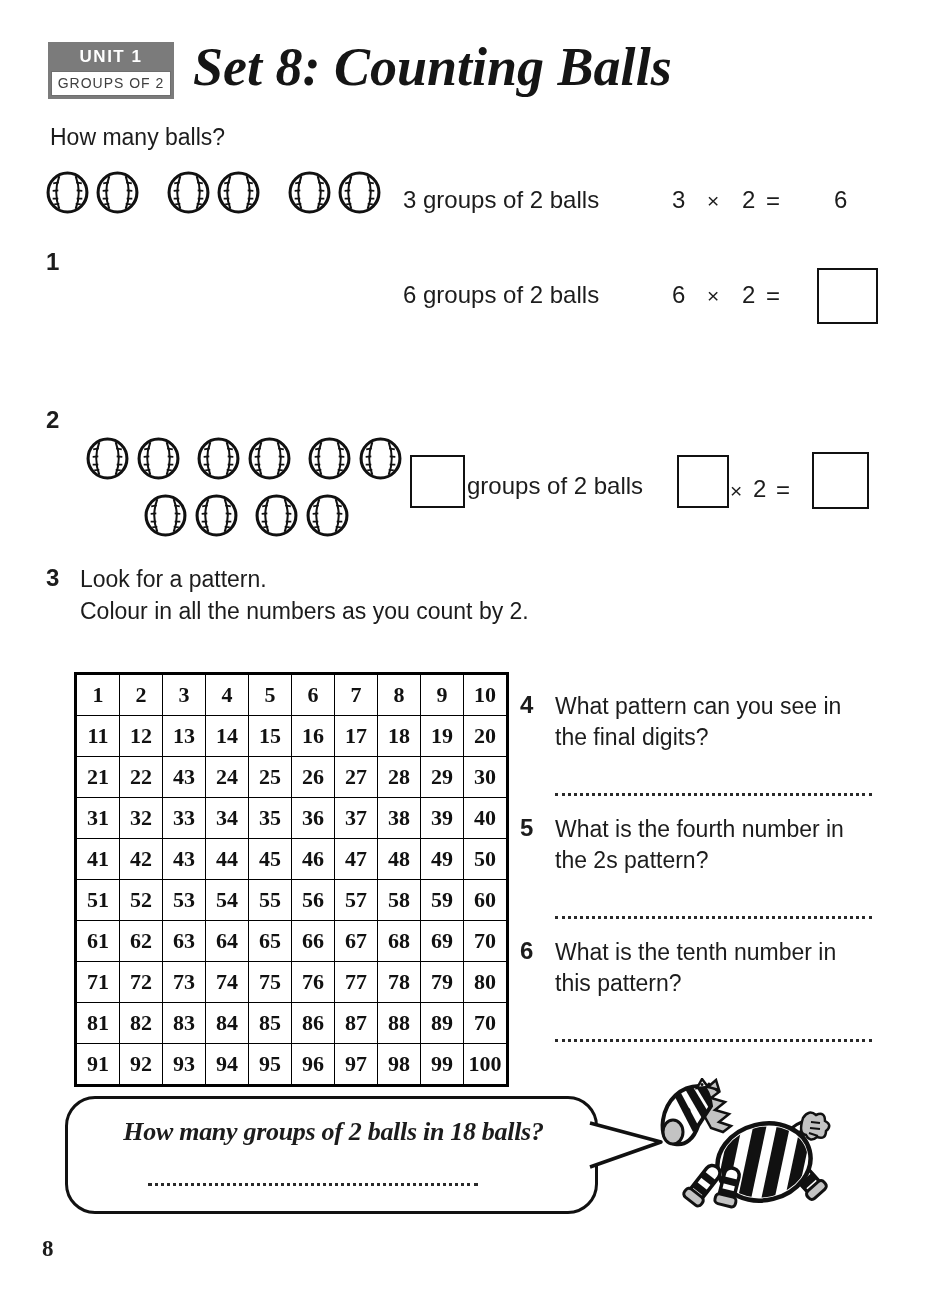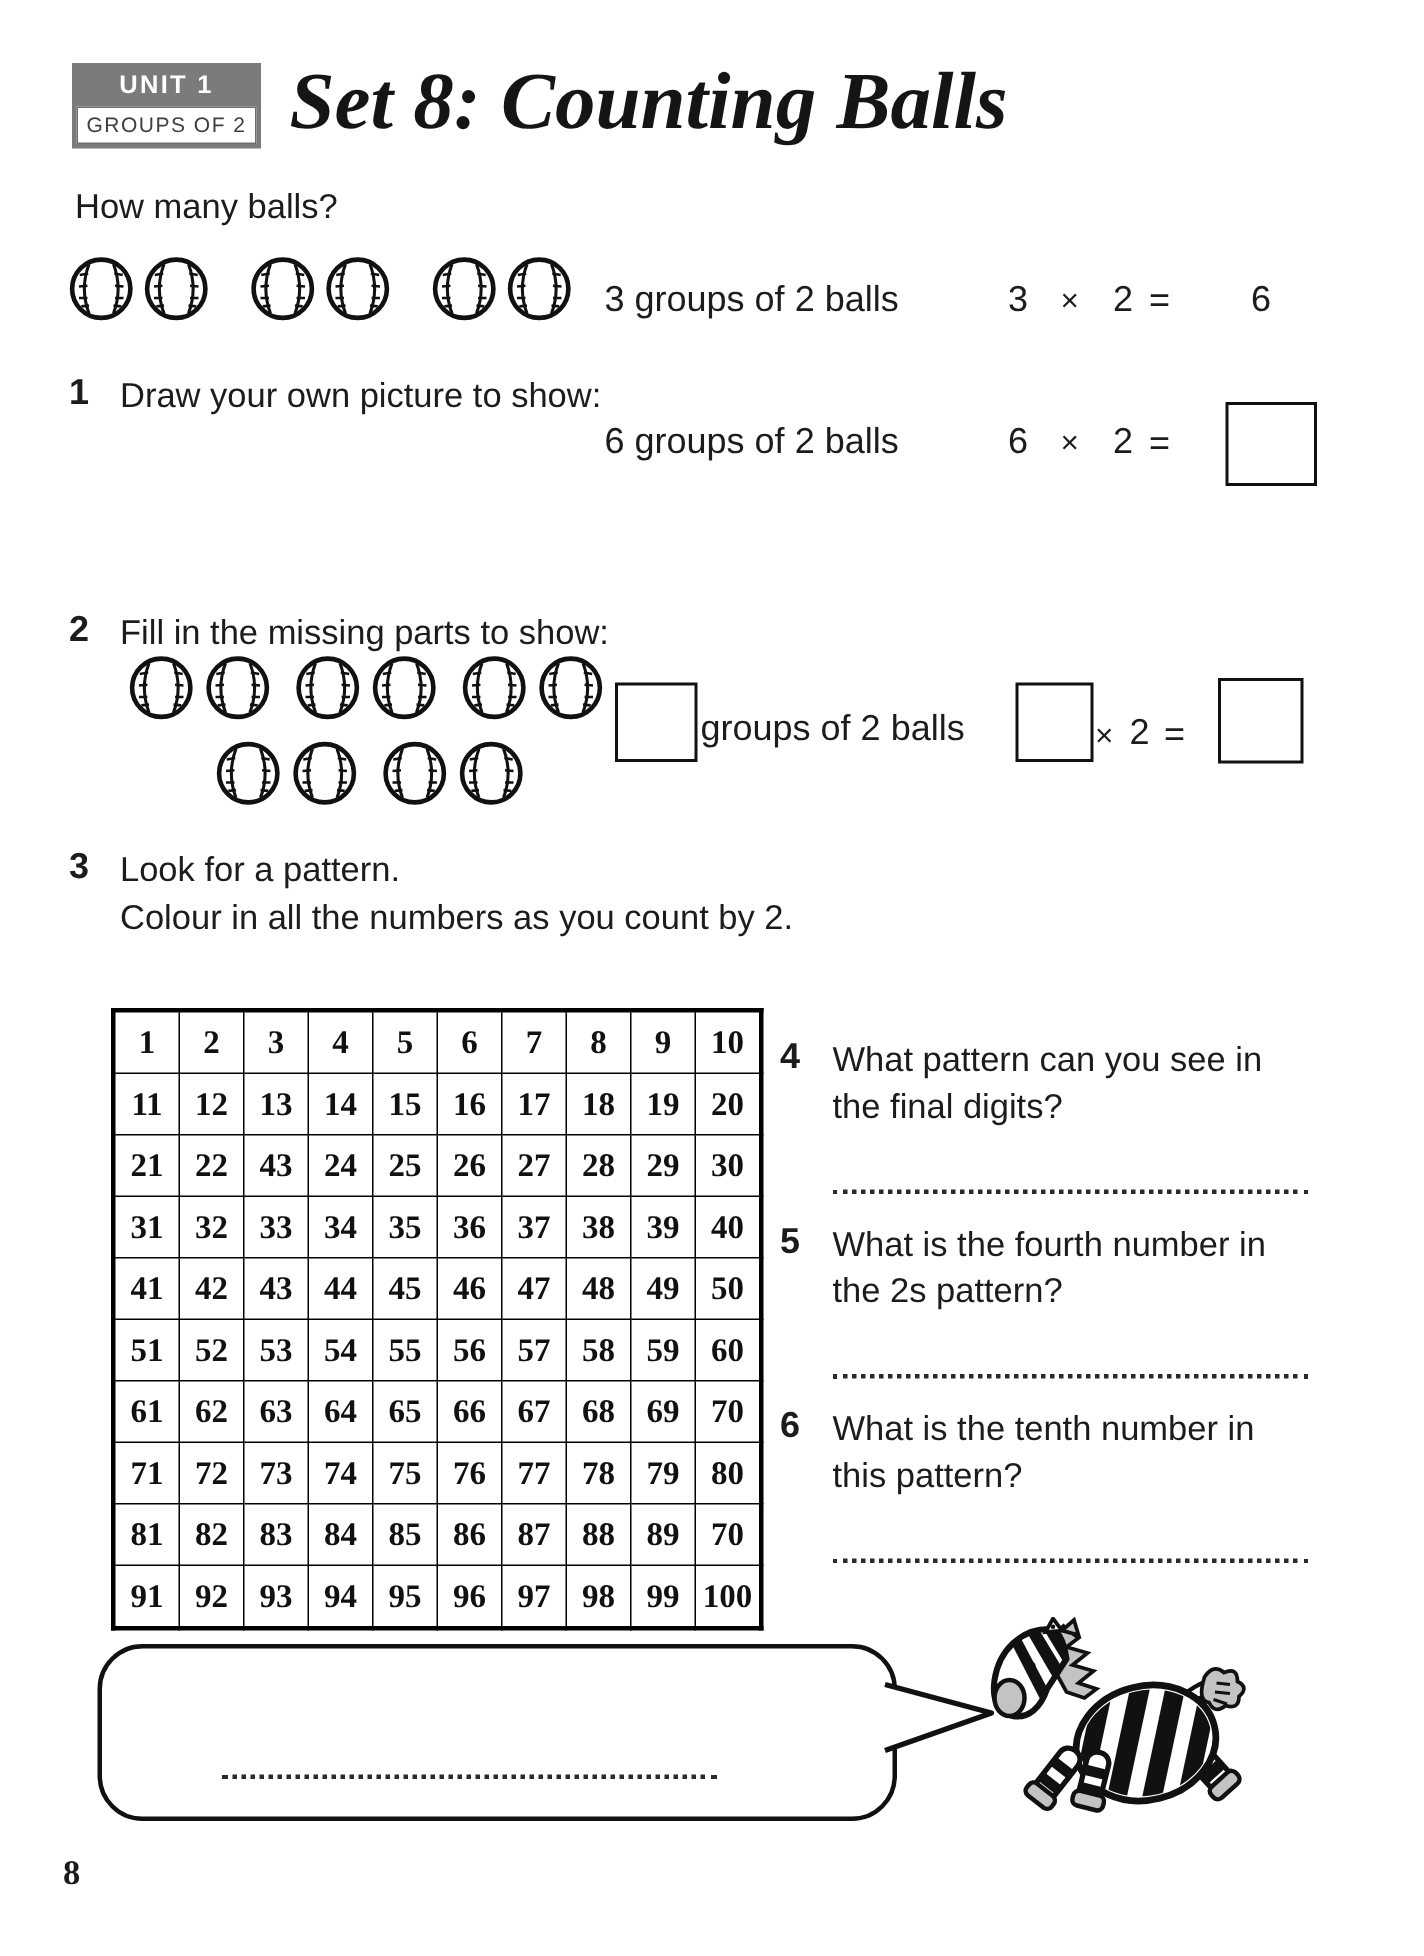--- a/index.html
+++ b/index.html
@@ -112,30 +112,28 @@
         </svg>
       </span></div>
   <div class="lbl" style="left:403px;top:186px;">3 groups of 2 balls</div>
   <span class="tok" style="left:672px;top:186px;">3</span>
   <span class="tok" style="left:707px;top:189px;font-size:21px;">×</span>
   <span class="tok" style="left:742px;top:186px;">2</span>
   <span class="tok" style="left:766px;top:187px;">=</span>
   <span class="tok" style="left:834px;top:186px;">6</span>
 
   <span class="qnum" style="left:46px;top:248px;">1</span>
-  <div class="qtext" style="left:80px;top:248px;">Draw your own picture to show:</div>
   <div class="lbl" style="left:403px;top:281px;">6 groups of 2 balls</div>
   <span class="tok" style="left:672px;top:281px;">6</span>
   <span class="tok" style="left:707px;top:284px;font-size:21px;">×</span>
   <span class="tok" style="left:742px;top:281px;">2</span>
   <span class="tok" style="left:766px;top:282px;">=</span>
   <div class="ansbox" style="left:817px;top:268px;width:57px;height:52px;"></div>
 
   <span class="qnum" style="left:46px;top:406px;">2</span>
-  <div class="qtext" style="left:80px;top:406px;">Fill in the missing parts to show:</div>
   <div class="ballrow" id="q2-balls-row1" style="left:85px;top:436px;"><span class="ball-group" style="gap:6px;margin-right:15px">
         <svg width="45" height="45" viewBox="0 0 44 44">
           <circle cx="22" cy="22" r="19" fill="#fff" stroke="#111" stroke-width="3"></circle>
           <path d="M14 6 Q8 22 14 38" fill="none" stroke="#111" stroke-width="2"></path>
           <path d="M30 6 Q36 22 30 38" fill="none" stroke="#111" stroke-width="2"></path>
           <path d="M8 13 L13.5 12 M7.5 20.5 L13 20 M7.5 28 L13 28 M9 33.5 L14 33" fill="none" stroke="#111" stroke-width="1.7"></path>
           <path d="M30.5 12 L36 13 M31 20 L36.5 20.5 M31 28 L36.5 28 M30 33 L35 33.5" fill="none" stroke="#111" stroke-width="1.7"></path>
         </svg>
         <svg width="45" height="45" viewBox="0 0 44 44">
           <circle cx="22" cy="22" r="19" fill="#fff" stroke="#111" stroke-width="3"></circle>
@@ -358,20 +356,21 @@
   <div class="dotline" style="left:555px;top:900px;width:317px;"></div>
 
   <span class="qnum" style="left:520px;top:937px;">6</span>
   <div class="qtext" style="left:555px;top:937px;">
     <div>What is the tenth number in</div>
     <div>this pattern?</div>
   </div>
   <div class="dotline" style="left:555px;top:1023px;width:317px;"></div>
 
   <div class="bubble">
+    <div class="bubble-text">How many groups of 2 balls in 18 balls?</div>
     <div class="dotline bubble-dots"></div>
   </div>
   <svg class="tail" width="78" height="52" viewBox="0 0 78 52">
     <path d="M2 3 L73 22 L2 47" fill="#ffffff" stroke="#111" stroke-width="3.5" stroke-linejoin="round"></path>
   </svg>
 
   <svg class="zebra" width="200" height="140" viewBox="0 0 200 140">
     <defs>
       <clipPath id="zclip">
           <ellipse cx="111" cy="84" rx="44" ry="35" transform="rotate(-14 111 84)"></ellipse>

